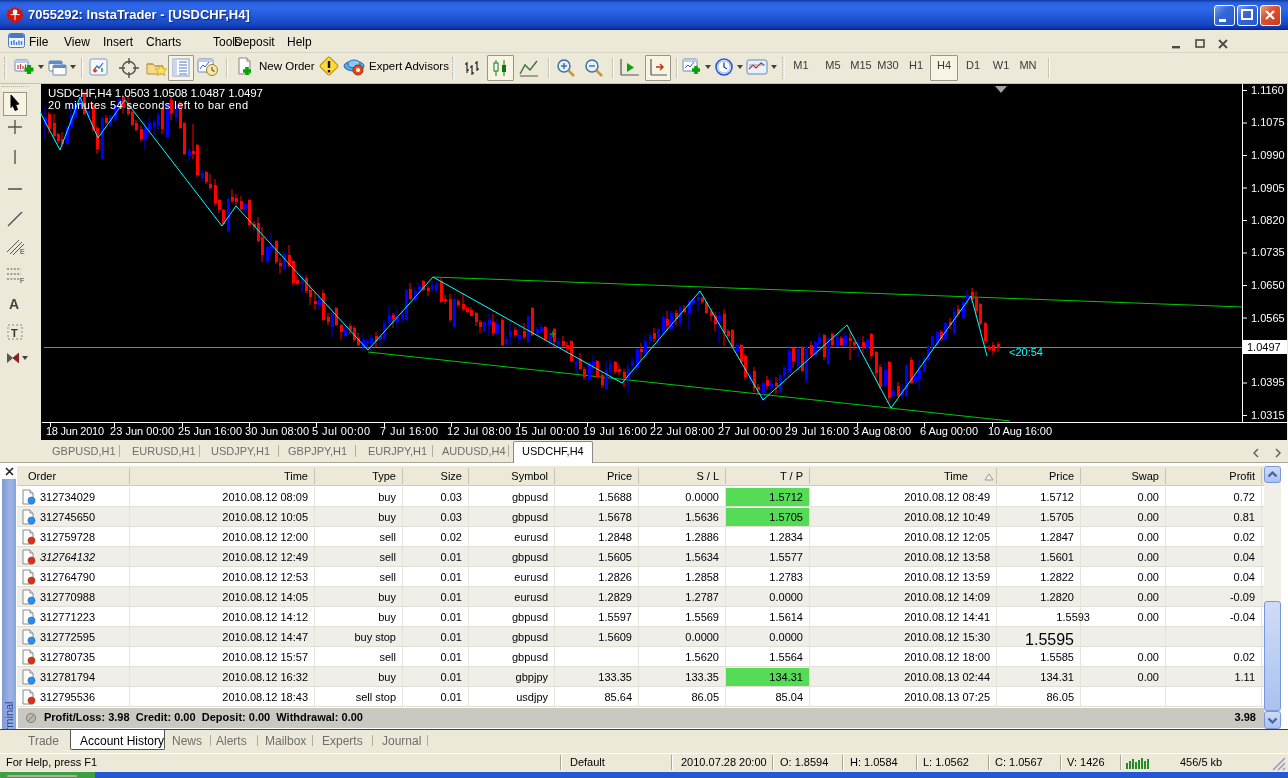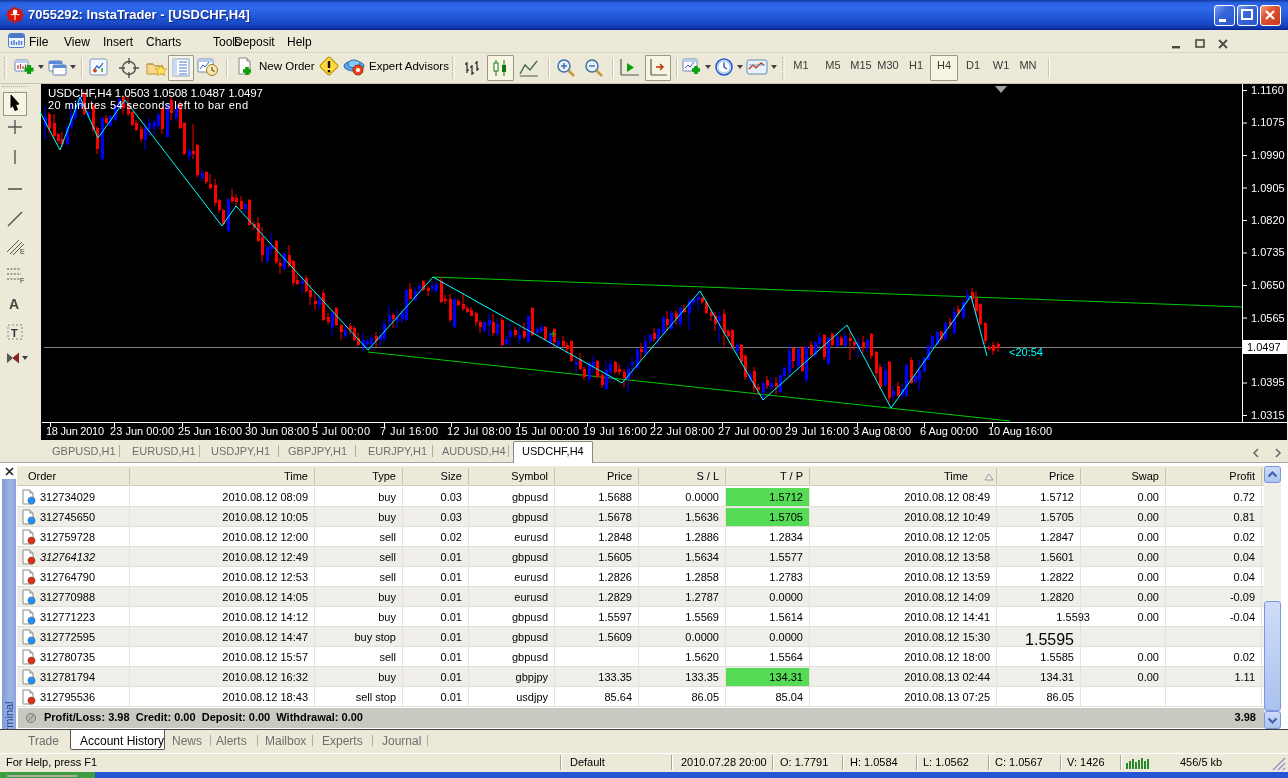--- a/index.html
+++ b/index.html
@@ -733,21 +733,21 @@
 <div class="abs ssep" style="left:560px;"></div>
 <div class="abs ssep" style="left:671px;"></div>
 <div class="abs ssep" style="left:772px;"></div>
 <div class="abs ssep" style="left:842px;"></div>
 <div class="abs ssep" style="left:916px;"></div>
 <div class="abs ssep" style="left:988px;"></div>
 <div class="abs ssep" style="left:1060px;"></div>
 <div class="abs ssep" style="left:1120px;"></div>
 <div class="abs spanel" style="left:570px;">Default</div>
 <div class="abs spanel" style="left:681px;">2010.07.28 20:00</div>
-<div class="abs spanel" style="left:780px;">O: 1.7791</div>
+<div class="abs spanel" style="left:780px;">O: 1.8594</div>
 <div class="abs spanel" style="left:850px;">H: 1.0584</div>
 <div class="abs spanel" style="left:923px;">L: 1.0562</div>
 <div class="abs spanel" style="left:995px;">C: 1.0567</div>
 <div class="abs spanel" style="left:1067px;">V: 1426</div>
 <div class="abs spanel" style="left:1180px;">456/5 kb</div>
 <svg class="abs" style="left:1126px;top:757px" width="26" height="12" viewBox="0 0 26 12">
     <g fill="#2a8a2a">
       <rect x="0" y="6" width="2" height="6"></rect>
       <rect x="3" y="4" width="2" height="8"></rect>
       <rect x="6" y="2" width="2" height="10"></rect>

